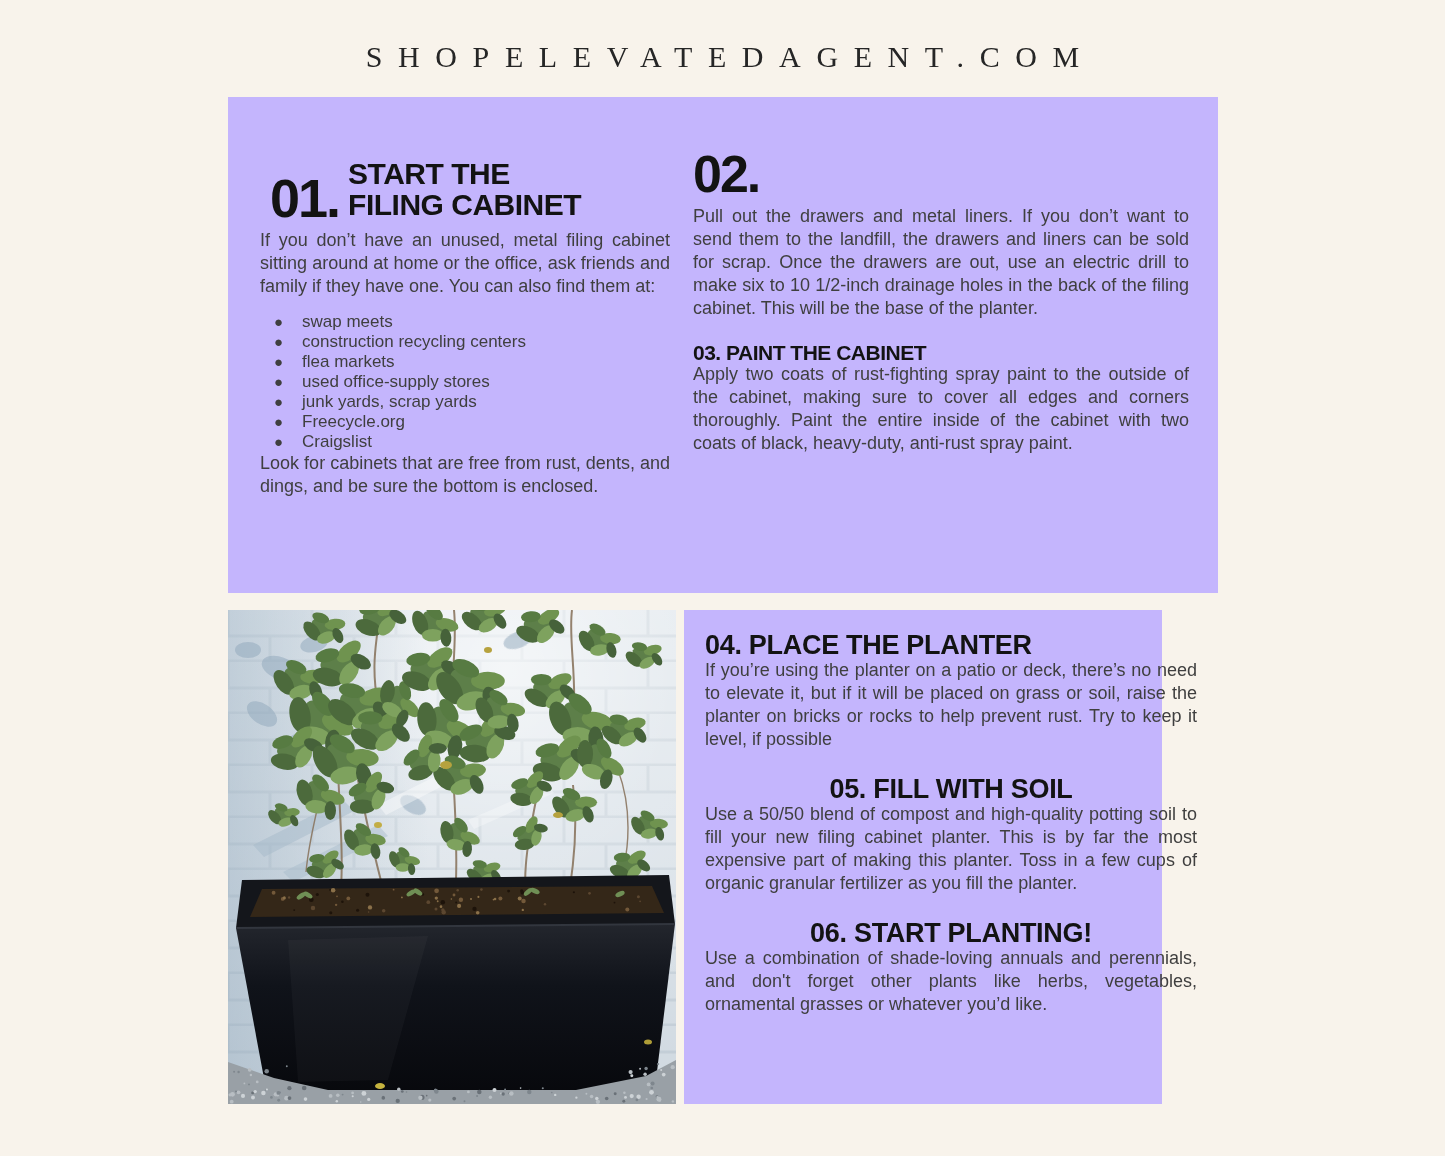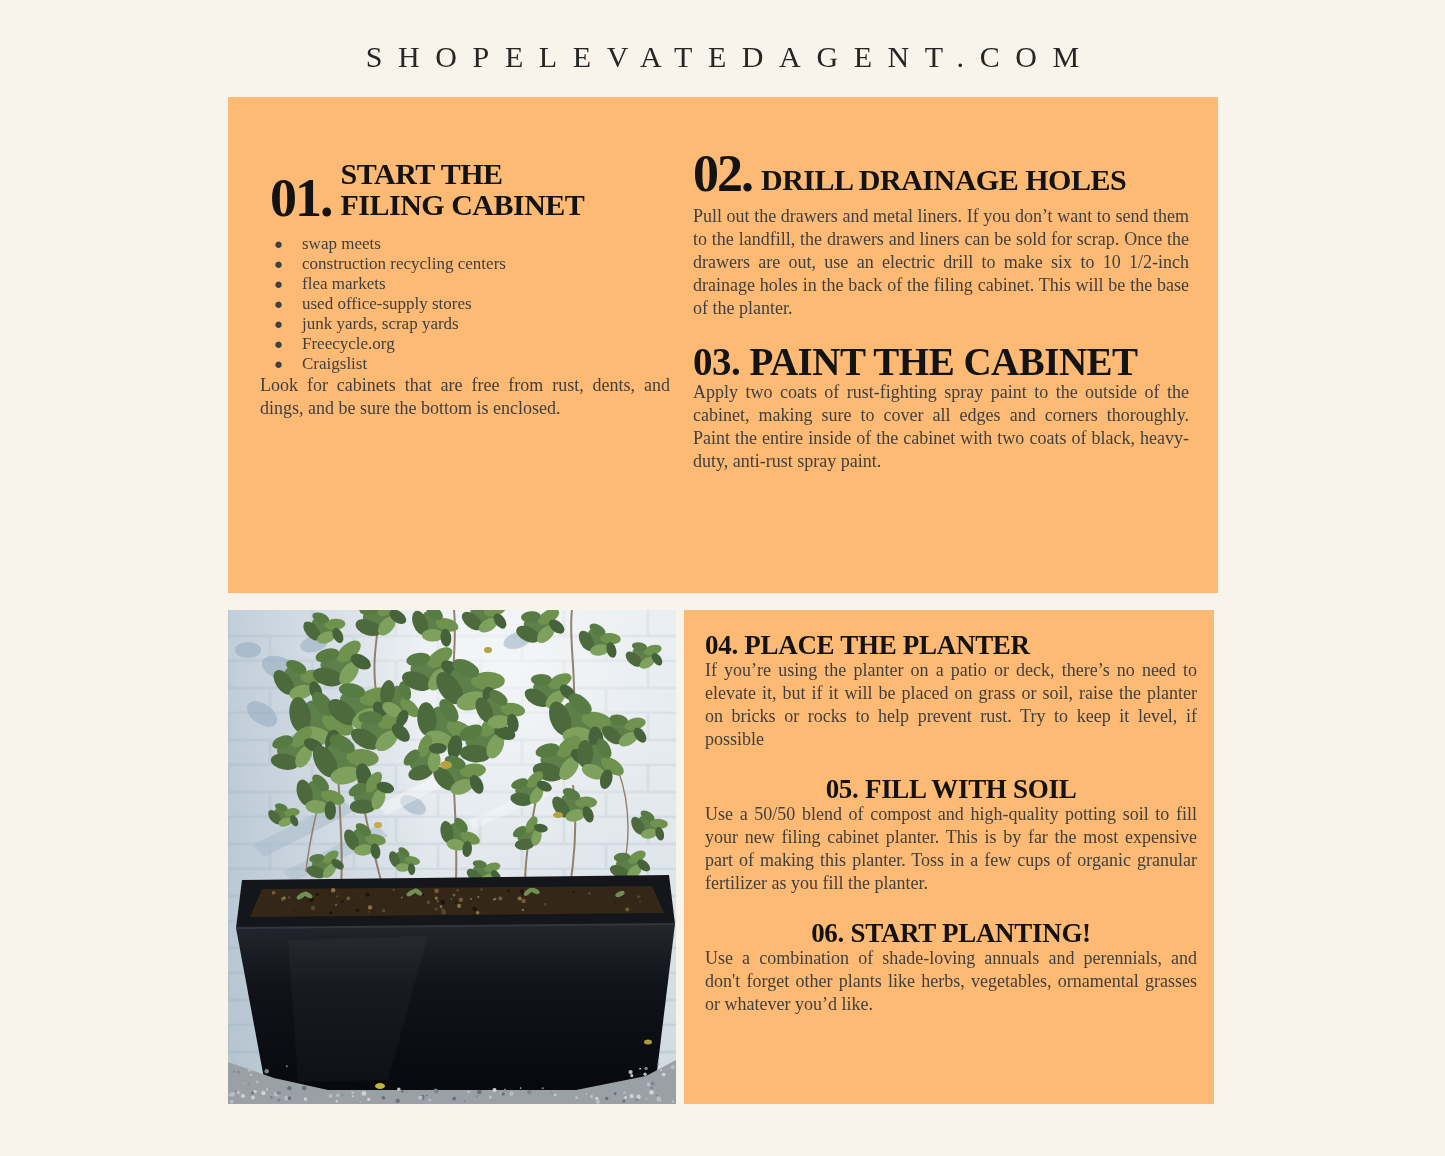--- a/index.html
+++ b/index.html
@@ -9,40 +9,40 @@
     background:#f8f3eb; overflow:hidden;
     font-family:"Liberation Sans", sans-serif;
   }
   .site-header{
     position:absolute; top:40px; left:0; width:100%;
     text-align:center;
     font-family:"Liberation Serif", serif;
     font-size:30px; font-weight:400; color:#262626;
     letter-spacing:.52em; text-indent:.52em;
   }
-  .panel{ position:absolute; background:#fdba74;font-family:Liberation Serif, serif; }
+  .panel{ position:absolute; background:#c4b5fd; }
   .top-panel{ left:228px; top:97px; width:990px; height:496px; }
-  .bottom-panel{ left:684px; top:610px; width:530px; height:494px; }
+  .bottom-panel{ left:684px; top:610px; width:478px; height:494px; }
   .photo-wrap{ position:absolute; left:228px; top:610px; width:448px; height:494px; overflow:hidden; }
 
   .col{ position:absolute; }
   .col-left{ left:32px; top:62px; width:410px; }
   .col-right{ left:465px; top:56px; width:496px; }
   .bottom-text{ position:absolute; left:21px; top:22px; width:492px; }
 
   .step-head{ display:flex; align-items:flex-end; gap:9px; }
   .step-head.pad{ padding-left:10px; }
   .num-big{
     font-size:54px; font-weight:700; line-height:.82; color:#131313; letter-spacing:-2px;
   }
   .num-big.n2{ font-size:52px; }
   .title-lines{ font-size:30px; font-weight:700; line-height:1.02; color:#131313; letter-spacing:-.5px; }
   .title-lines span{ display:block; }
 
-  .h-inline{ font-size:39px; font-weight:700; color:#131313; letter-spacing:-.5px; line-height:1; margin:0; }
+  .h-inline{ font-size:21px; font-weight:700; color:#131313; letter-spacing:-.5px; line-height:1; margin:0; }
   .h-inline-sm{ font-size:27px; font-weight:700; color:#131313; letter-spacing:-.3px; line-height:1; margin:0; }
 
   .body{
     font-size:18px; line-height:23px; color:#3f3f3f;
     text-align:justify; margin:0;
   }
   .mt8{ margin-top:9px; } .mt10{ } .mt14{ margin-top:0; }
   .mt22{ margin-top:22px; } .mt24{ margin-top:25px;text-align:center; }
 
   .bullets{ list-style:none; margin:14px 0 0 0; padding:0 0 0 14px; }
@@ -59,20 +59,21 @@
   <section class="panel top-panel">
 
     <div class="col col-left">
       <div class="step-head pad">
         <div class="num-big">01.</div>
         <div class="title-lines">
           <span>START THE</span>
           <span>FILING CABINET</span>
         </div>
       </div>
+      <p class="body mt8">If you don’t have an unused, metal filing cabinet sitting around at home or the office, ask friends and family if they have one. You can also find them at:</p>
       <ul class="bullets">
         <li>
             <span class="dot">●</span>
             <span>swap meets</span>
           </li>
         <li>
             <span class="dot">●</span>
             <span>construction recycling centers</span>
           </li>
         <li>
@@ -96,21 +97,20 @@
             <span>Craigslist</span>
           </li>
       </ul>
       <p class="body mt14">Look for cabinets that are free from rust, dents, and dings, and be sure the bottom is enclosed.</p>
     </div>
 
     <div class="col col-right">
       <div class="step-head">
         <div class="num-big n2">02.</div>
         <div class="title-lines">
-          <span>DRILL DRAINAGE HOLES</span>
         </div>
       </div>
       <p class="body mt8">Pull out the drawers and metal liners. If you don’t want to send them to the landfill, the drawers and liners can be sold for scrap. Once the drawers are out, use an electric drill to make six to 10 1/2-inch drainage holes in the back of the filing cabinet. This will be the base of the planter.</p>
 
       <h2 class="h-inline mt22"><span>03.</span> <span>PAINT THE CABINET</span></h2>
       <p class="body mt10">Apply two coats of rust-fighting spray paint to the outside of the cabinet, making sure to cover all edges and corners thoroughly. Paint the entire inside of the cabinet with two coats of black, heavy-duty, anti-rust spray paint.</p>
     </div>
 
   </section>
 

